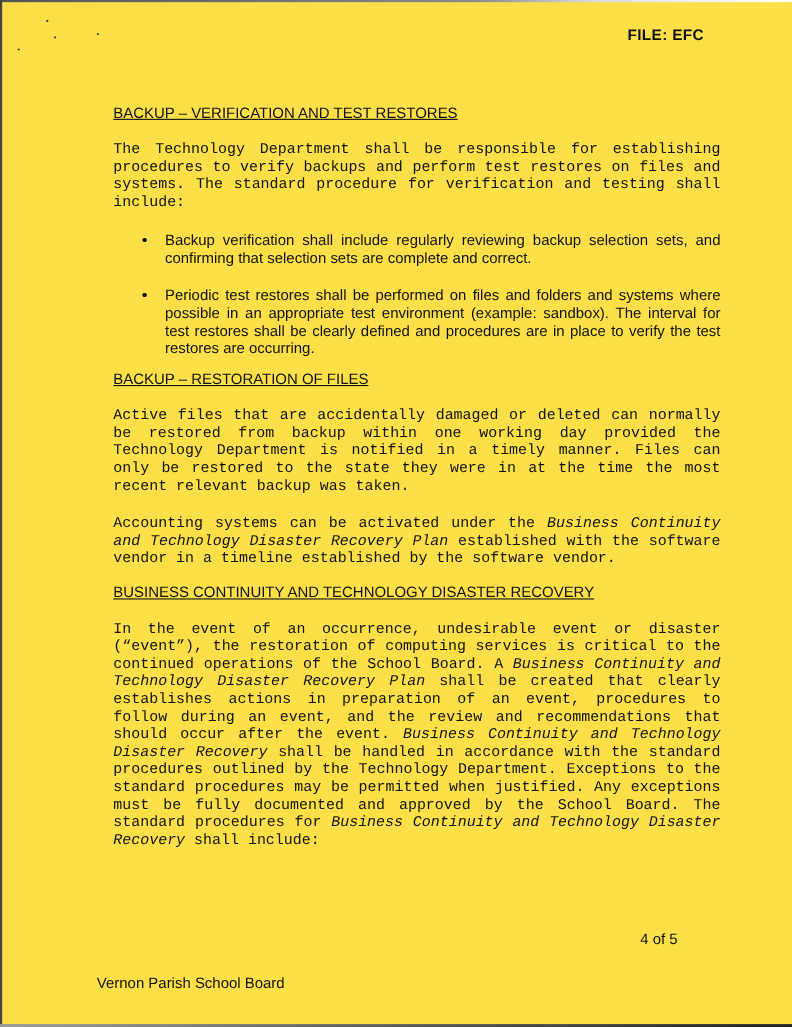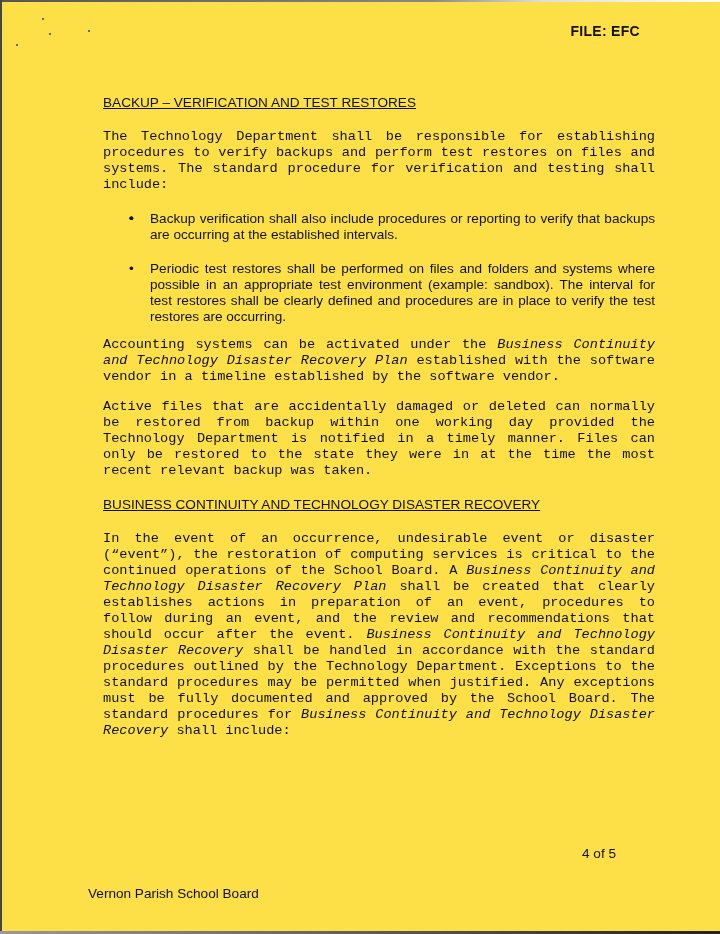--- a/index.html
+++ b/index.html
@@ -40,35 +40,36 @@
   <div class="content">
 
     <div class="heading">BACKUP – VERIFICATION AND TEST RESTORES</div>
     <p>The Technology Department shall be responsible for establishing procedures to verify backups and perform test restores on files and systems. The standard procedure for verification and testing shall include:</p>
     <ul>
       <li>
         <span class="bullet">•</span>
       </li>
       <li>
         <span class="bullet">•</span>
+        <span>Backup verification shall include regularly reviewing backup selection sets, and confirming that selection sets are complete and correct.</span>
       </li>
       <li>
         <span class="bullet">•</span>
-        <span>Backup verification shall also include procedures or reporting to verify that backups are occurring at the established intervals.</span>
       </li>
       <li style="margin-bottom:12px;">
         <span class="bullet">•</span>
         <span>Periodic test restores shall be performed on files and folders and systems where possible in an appropriate test environment (example: sandbox).  The interval for test restores shall be clearly defined and procedures are in place to verify the test restores are occurring.</span>
       </li>
     </ul>
 
+    <div class="heading">BACKUP – RESTORATION OF FILES</div>
+    <p>Active files that are accidentally damaged or deleted can normally be restored from backup within one working day provided the Technology Department is notified in a timely manner.  Files can only be restored to the state they were in at the time the most recent relevant backup was taken.</p>
     <p style="margin-bottom:14px;">
       <span>Accounting systems can be activated under the </span><em>Business Continuity and Technology Disaster Recovery Plan</em><span> established with the software vendor in a timeline established by the software vendor.</span>
     </p>
-    <p>Active files that are accidentally damaged or deleted can normally be restored from backup within one working day provided the Technology Department is notified in a timely manner.  Files can only be restored to the state they were in at the time the most recent relevant backup was taken.</p>
 
     <div class="heading">BUSINESS CONTINUITY AND TECHNOLOGY DISASTER RECOVERY</div>
     <p>
       <span>In the event of an occurrence, undesirable event or disaster (“event”), the restoration of computing services is critical to the continued operations of the School Board.  A </span><em>Business Continuity and Technology Disaster Recovery Plan</em><span> shall be created that clearly establishes actions in preparation of an event, procedures to follow during an event, and the review and recommendations that should occur after the event. </span><em>Business Continuity and Technology Disaster Recovery</em><span> shall be handled in accordance with the standard procedures outlined by the Technology Department.  Exceptions to the standard procedures may be permitted when justified.  Any exceptions must be fully documented and approved by the School Board.  The standard procedures for </span><em>Business Continuity and Technology Disaster Recovery</em><span> shall include:</span>
     </p>
   </div>
 
   <div class="footer-left">Vernon Parish School Board</div>
   <div class="footer-right">4 of 5</div>
 </div>

